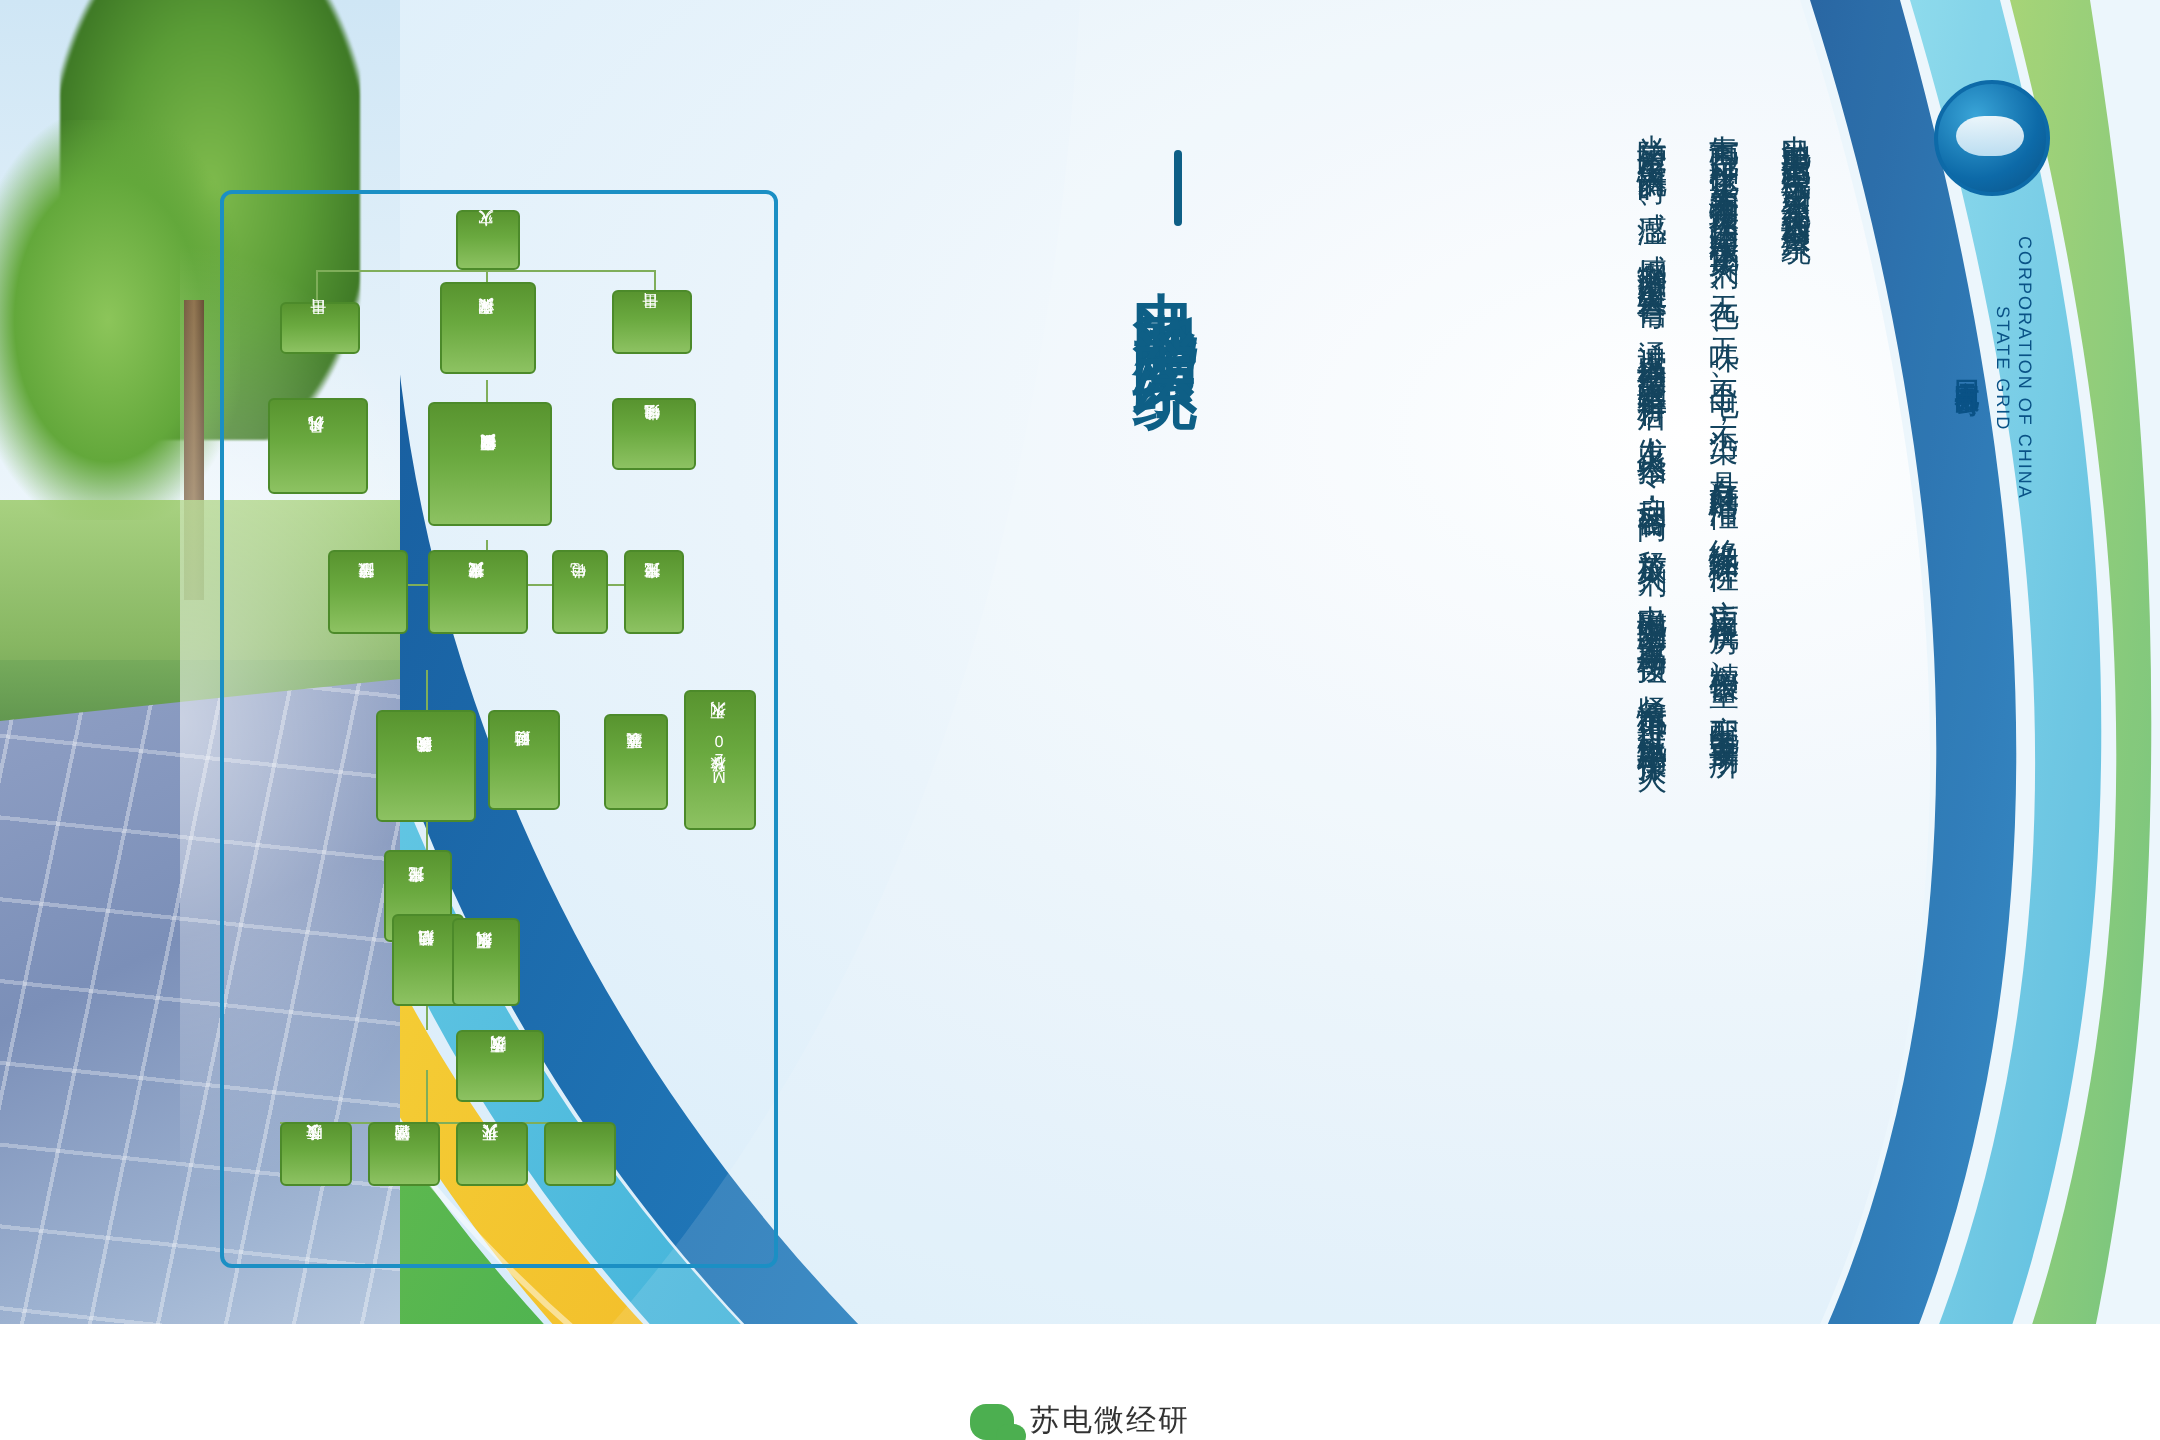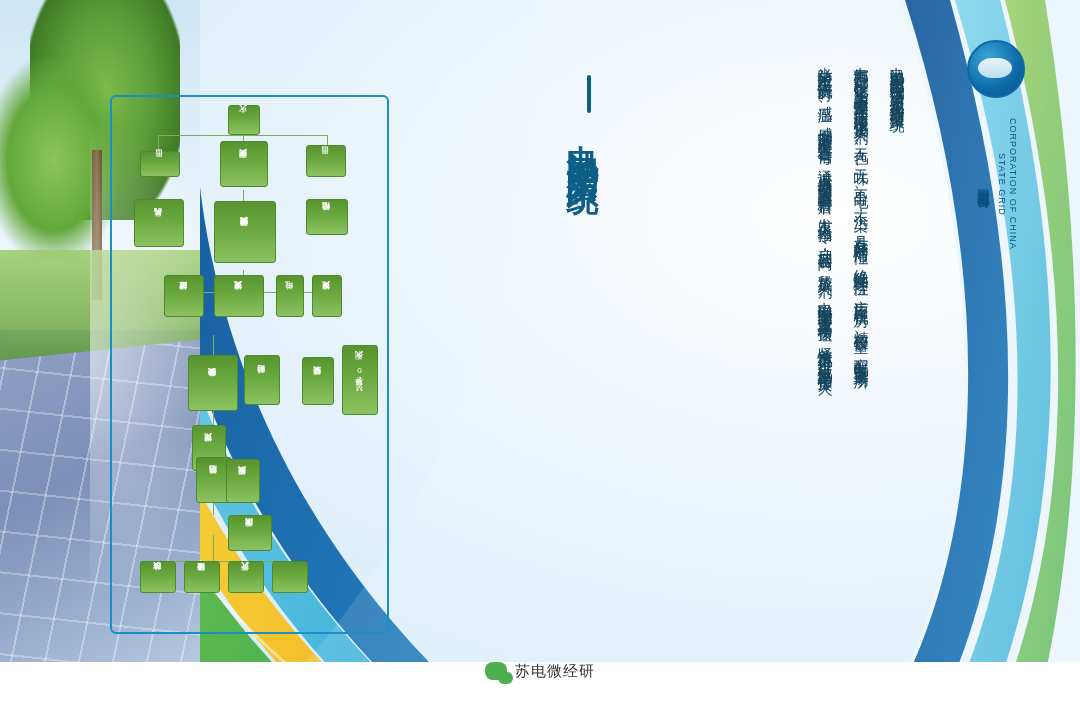--- a/index.html
+++ b/index.html
@@ -138,21 +138,21 @@
     writing-mode:vertical-rl;
     font-size:9px;color:#0a5286;letter-spacing:1px;display:inline-block;
     line-height:11px;
   }
   .logo .row{display:flex;justify-content:center;height:160px;}
 
   
   .footer{
     position:absolute;left:0;bottom:0;width:1080px;height:58px;
     background:#ffffff;
-    display:flex;align-items:flex-start;justify-content:center;gap:8px;
+    display:flex;align-items:flex-end;justify-content:center;gap:8px;
   }
   .wechat{
     width:22px;height:18px;border-radius:8px;
     background:#4caf50;position:relative;
   }
   .wechat:after{
     content:"";position:absolute;right:-6px;bottom:-4px;width:15px;height:12px;
     border-radius:6px;background:#4caf50;
   }
   .footer .ftext{font-size:15px;color:#333;letter-spacing:1px;font-family:"Liberation Serif", serif;}

